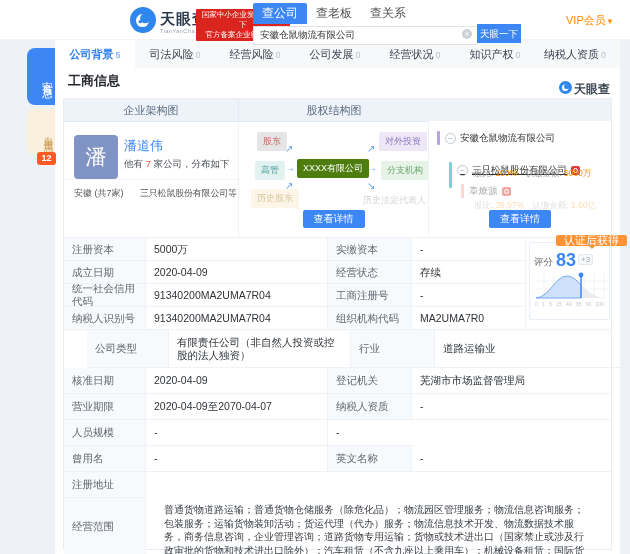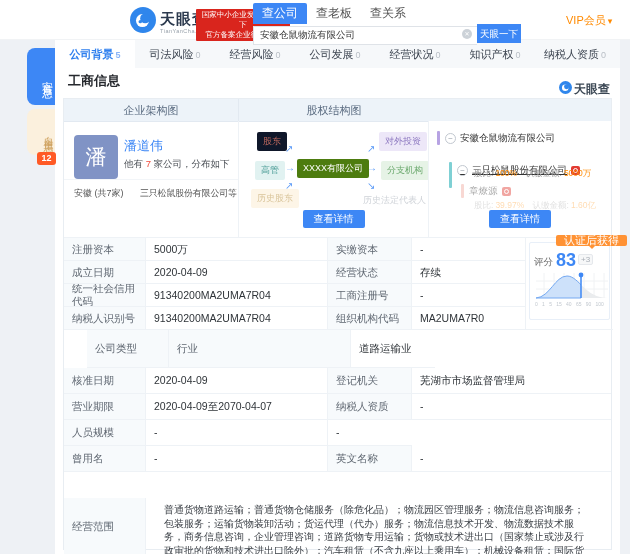--- a/index.html
+++ b/index.html
@@ -60,21 +60,21 @@
   .avatar { position:absolute; left:10px; top:14px; width:44px; height:44px; background:#8093c5; border-radius:4px; color:#fff; font-size:21px; text-align:center; line-height:44px; }
   .rep-name { position:absolute; left:60px; top:16px; font-size:13px; color:#3d87f5; cursor:pointer; }
   .rep-desc { position:absolute; left:60px; top:37px; font-size:9.5px; color:#4a4f55; white-space:nowrap; }
   .rep-desc .red { color:#f04b3c; }
   .rep-divider { position:absolute; left:0; top:58px; width:175px; height:1px; background:#f2f5f8; }
   .rep-region { position:absolute; left:10px; top:66px; font-size:9px; color:#555; }
   .rep-coms { position:absolute; left:76px; top:66px; font-size:9px; color:#555; letter-spacing:-.2px; white-space:nowrap; }
 
   
   .node { position:absolute; font-size:9px; padding:3px 6px; border-radius:2px; white-space:nowrap; cursor:pointer; }
-  .n-sh  { left:18px; top:11px; background:#0f172a; color:#c0695e; }
+  .n-sh  { left:18px; top:11px; background:#e5e5e5; color:#c0695e; }
   .n-ex  { left:16px; top:40px; background:#e1f2f1; color:#4e9e98; }
   .n-hsh { left:12px; top:68px; background:#fdf5e7; color:#d9c49a; }
   .n-ctr { left:58px; top:38px; background:#4d7c0f; color:#fff; }
   .n-inv { left:140px; top:11px; background:#ede7f8; color:#8d78c0;text-align:center; }
   .n-br  { left:142px; top:40px; background:#e6f3e6; color:#6aa86c; }
   .n-hl  { left:124px; top:70px; color:#cfd3d8; padding:3px 0; cursor:default; }
   .ar { position:absolute; color:#5b9af7; font-size:10px; }
   .ar-ne::before { content:"↗"; } .ar-e::before { content:"→"; } .ar-se::before { content:"↘"; }
   .detail-btn { position:absolute; left:50%; transform:translateX(-50%); bottom:9px; width:62px; height:18px; background:#3d87f5; color:#fff; font-size:10px; text-align:center; line-height:18px; border-radius:2px; cursor:pointer; }
 
@@ -316,20 +316,21 @@
               <span>90</span>
               <span>100</span>
           </div>
         </div>
       </div>
     </div>
 
     <div>
       <div class="trow gb" style="height:38px;margin-left:23px;">
         <div class="cell lbl">公司类型</div>
+        <div class="cell val">有限责任公司（非自然人投资或控股的法人独资）</div>
         <div class="cell lbl">行业</div>
         <div class="cell val last">道路运输业</div>
       </div>
       <div class="trow gb" style="height:26px;">
         <div class="cell lbl">核准日期</div>
         <div class="cell val">2020-04-09</div>
         <div class="cell lbl">登记机关</div>
         <div class="cell val last">芜湖市市场监督管理局</div>
       </div>
       <div class="trow gb" style="height:26px;">
@@ -344,20 +345,21 @@
         <div class="cell val last">-</div>
       </div>
       <div class="trow gb" style="height:26px;">
         <div class="cell lbl">曾用名</div>
         <div class="cell val">-</div>
         <div class="cell lbl">英文名称</div>
         <div class="cell val last">-</div>
       </div>
 
       <div class="trow" style="grid-template-columns:82px 465px; height:26px;">
+        <div class="cell lbl">注册地址</div>
       </div>
 
       <div class="trow" style="grid-template-columns:82px 465px; height:57px;">
         <div class="cell lbl">经营范围</div>
         <div class="cell val last" style="align-items:flex-start; border-bottom:none;">
           <span class="scope-val">普通货物道路运输；普通货物仓储服务（除危化品）；物流园区管理服务；物流信息咨询服务；包装服务；运输货物装卸活动；货运代理（代办）服务；物流信息技术开发、物流数据技术服务，商务信息咨询，企业管理咨询；道路货物专用运输；货物或技术进出口（国家禁止或涉及行政审批的货物和技术进出口除外）；汽车租赁（不含九座以上乘用车）；机械设备租赁；国际货物运输代理。（依法须经批准的项目，经相关部门批准后方可开展经营活动）。</span>
         </div>
       </div>
     </div>
 

